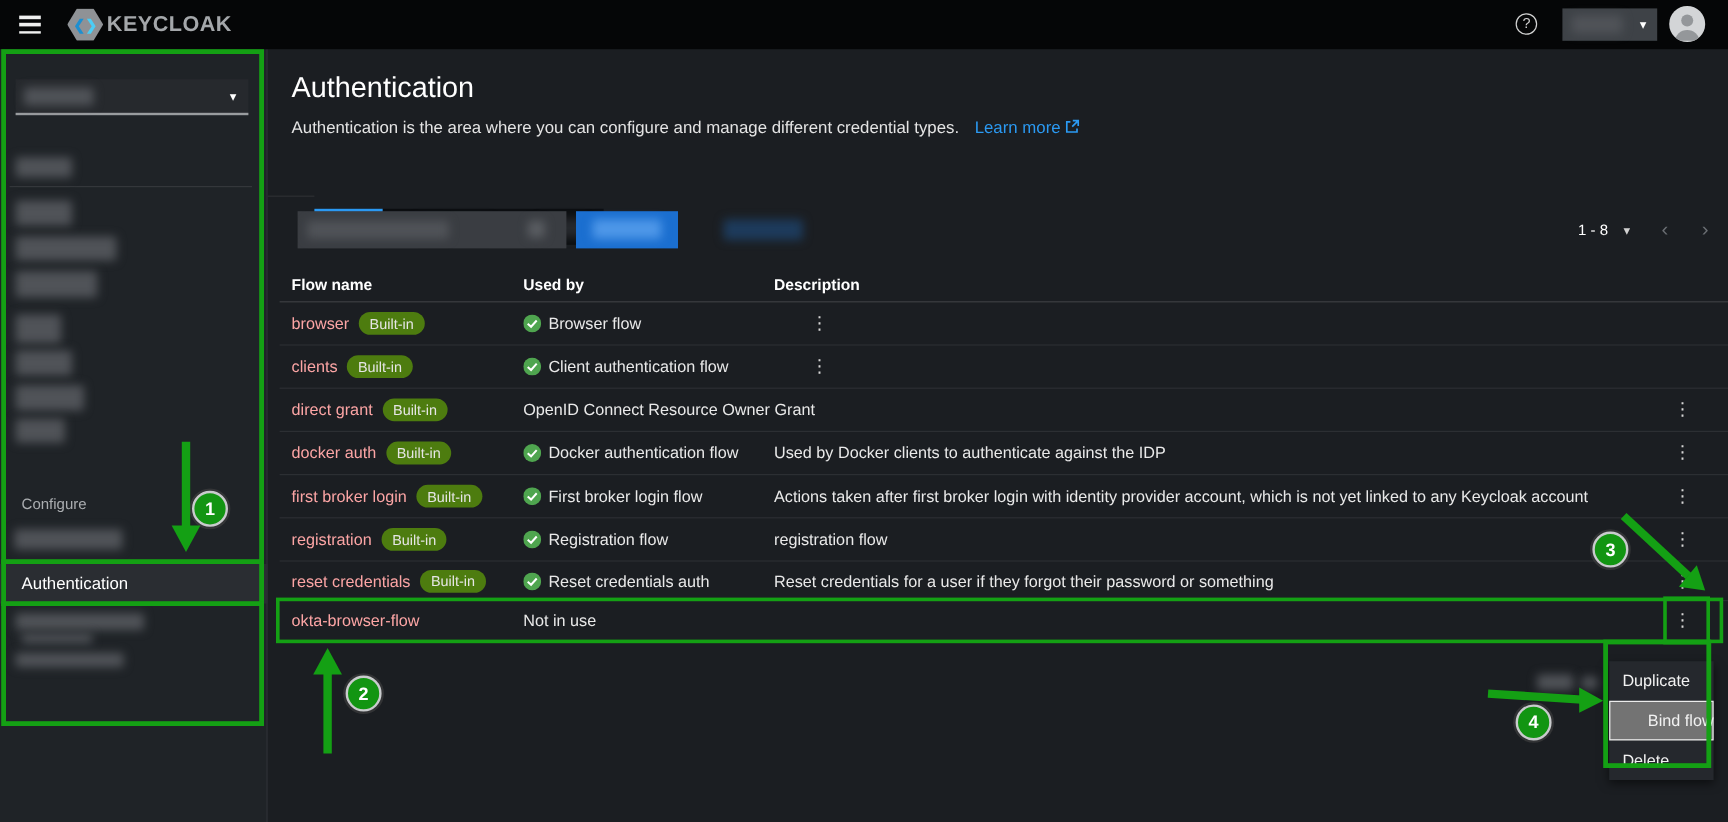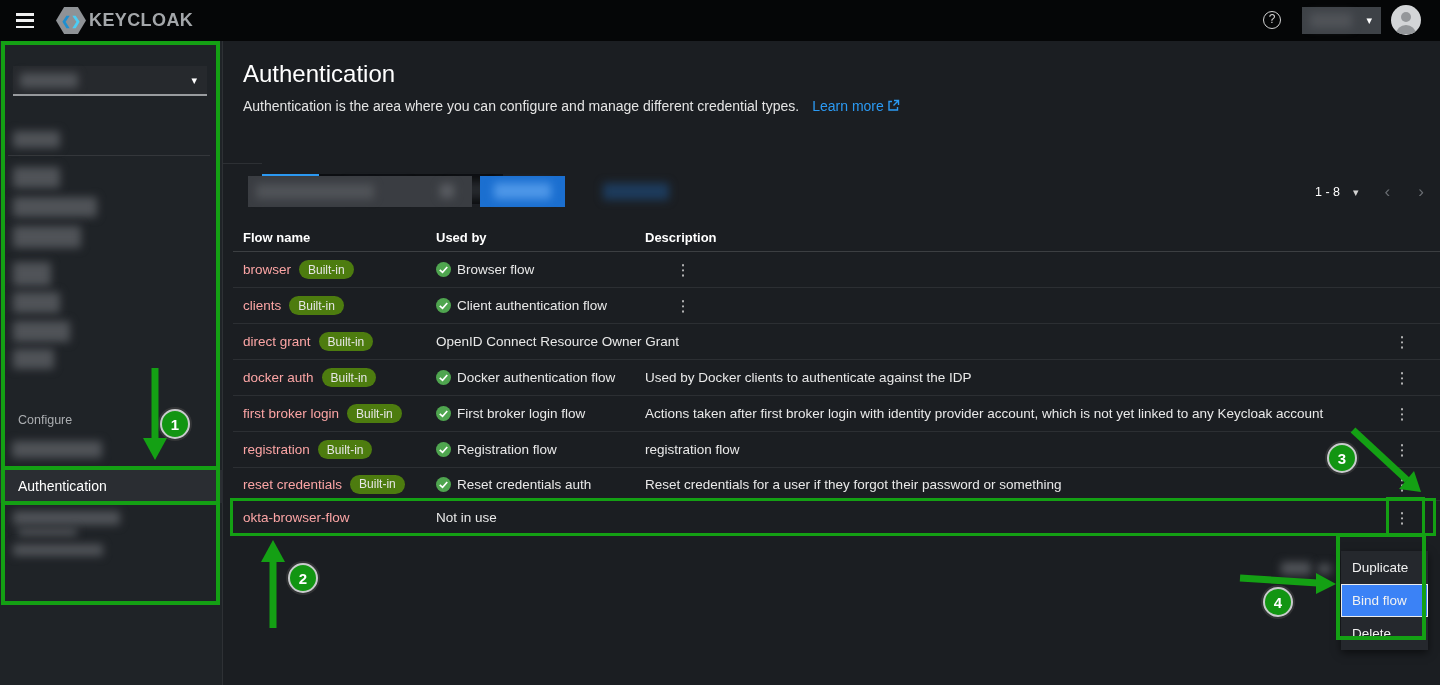--- a/index.html
+++ b/index.html
@@ -71,21 +71,21 @@
 .tr.head .td { font-size:13px; font-weight:bold; color:#fff; }
 .flow-link { color:#fca5a5; font-size:13.5px; text-decoration:none; cursor:pointer; }
 .badge { margin-left:8px; background:#4d7c0f; color:#e6e6e6; font-size:12px; padding:2.5px 9px; border-radius:10px; }
 .used-text, .desc-text { font-size:13.5px; color:#e9e9e9; }
 .check { margin-right:6px; flex:none; }
 .kebab { color:#d6d6d6; font-size:15px; line-height:1; cursor:pointer; padding:4px 8px; }
 
 
 .ctx-menu { position:absolute; left:1341px; top:538px; width:87px; background:#25282d; z-index:8; box-shadow:0 3px 8px rgba(0,0,0,.55);margin-top:13px; }
 .menu-item { height:33px; line-height:33px; padding-left:11px; font-size:13.5px; color:#f2f2f2; cursor:pointer; }
-.menu-item.highlight { background:#3b82f6; outline:1px solid #ececec; outline-offset:-1px; }
+.menu-item.highlight { background:#737373; outline:1px solid #ececec; outline-offset:-1px;text-align:right; }
 
 
 .ann { position:absolute; border:3px solid #14a014; z-index:10; pointer-events:none; }
 .ann.thick { border-width:4px; }
 .ann-line { position:absolute; background:#14a014; z-index:10; pointer-events:none; }
 .ann-circle { position:absolute; width:30px; height:30px; border-radius:50%; background:#129512; border:2.5px solid #c9cbcd; box-shadow:0 0 0 2px rgba(70,70,70,.55); z-index:11; display:flex; align-items:center; justify-content:center; font-size:15px; font-weight:bold; color:#fff; pointer-events:none; }
 .ann-arrow { position:absolute; z-index:11; pointer-events:none; }
 </style>
 </head>
 <body>

